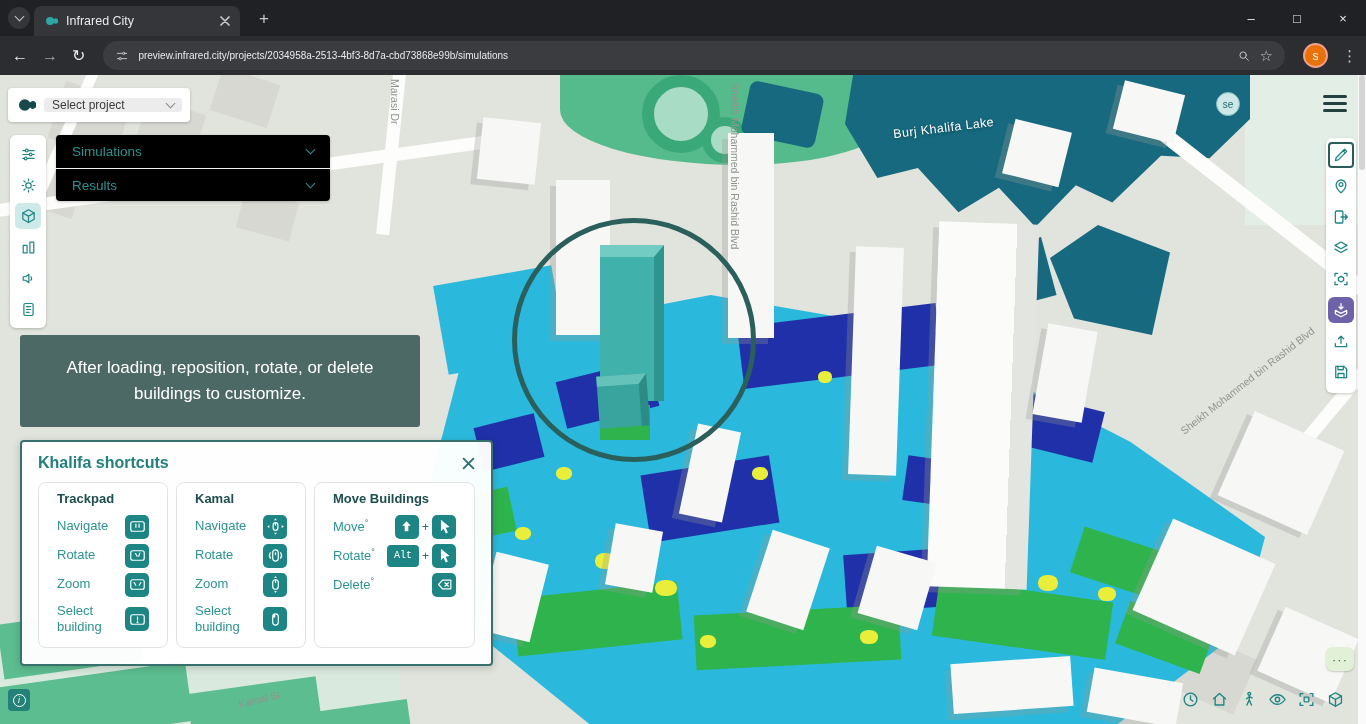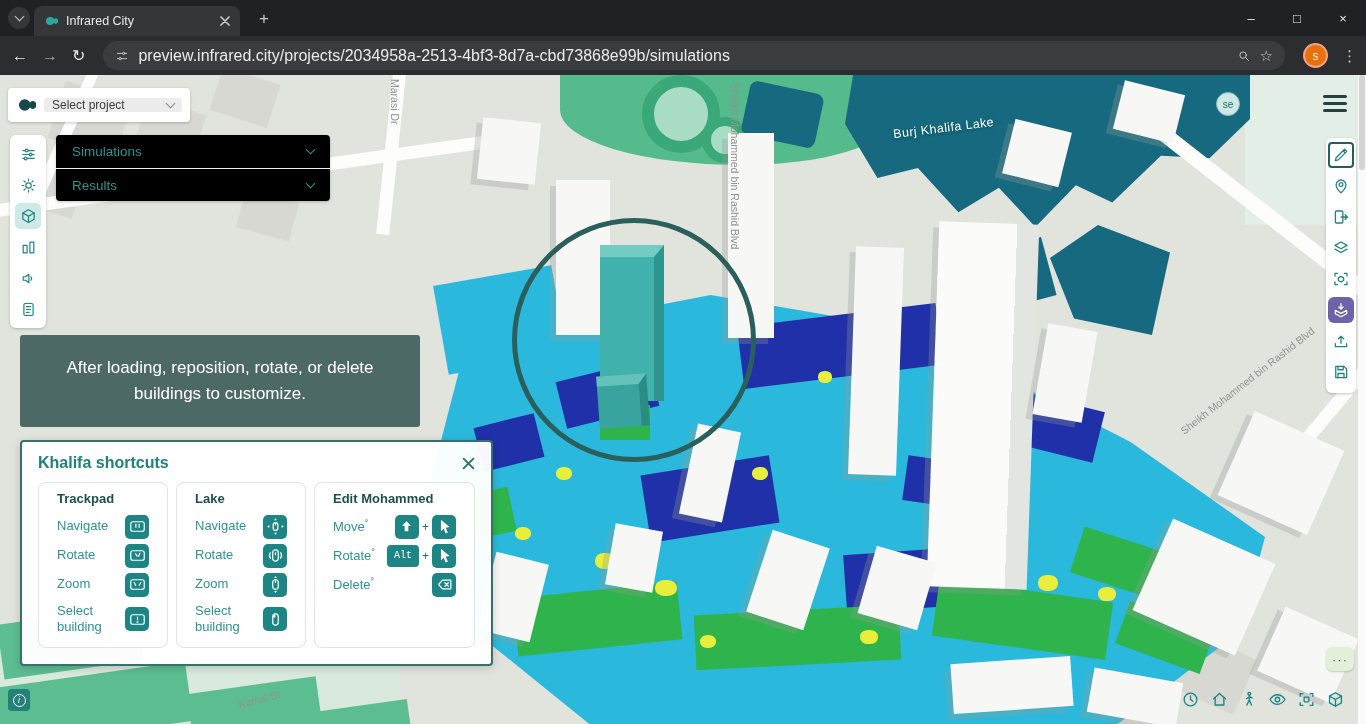--- a/index.html
+++ b/index.html
@@ -16,21 +16,21 @@
   .tab{position:absolute;left:34px;top:6px;width:206px;height:30px;background:#35363a;border-radius:8px 8px 0 0;display:flex;align-items:center;padding:0 10px;gap:8px}
   .tab-title{color:#e8eaed;font-size:12.5px;flex:1}
   .tab-close{color:#c7c9cc;display:flex}
   .newtab{position:absolute;left:252px;top:7px;width:24px;height:24px;color:#c7c9cc;font-size:17px;display:flex;align-items:center;justify-content:center}
   .wincontrols{position:absolute;right:0;top:0;height:36px;display:flex}
   .wincontrols span{width:46px;display:flex;align-items:center;justify-content:center;color:#e8eaed;font-size:13px}
   .navbar{position:absolute;left:0;top:36px;width:100%;height:39px;background:#2c2d30;display:flex;align-items:center;padding:0 12px;gap:14px}
   .nav-ic{color:#e8eaed;font-size:16px;line-height:1}
   .nav-ic.fwd{color:#9da1a6}
   .omnibox{flex:1;height:29px;background:#3b3c40;border-radius:15px;display:flex;align-items:center;padding:0 12px;gap:9px;margin:0 4px}
-  .url{flex:1;color:#e8eaed;font-size:16px;white-space:nowrap;overflow:hidden}
+  .url{flex:1;color:#e8eaed;font-size:10px;white-space:nowrap;overflow:hidden}
   .ob-ic{color:#c0c3c7;display:flex}
   .star{color:#c0c3c7;font-size:15px}
   .b-avatar{width:25px;height:25px;border-radius:50%;background:#e8710a;border:2px solid #f0a08e;color:#fff;font-size:12px;display:flex;align-items:center;justify-content:center;flex:none}
   .kebab{color:#c7c9cc;font-size:15px;width:12px;text-align:center}
 
   
   .app{position:absolute;left:0;top:75px;width:1366px;height:649px;background:var(--base,#e1e3dd);overflow:hidden}
   .bld{position:absolute;background:#f7f8f5;box-shadow:-6px 6px 0 rgba(150,155,148,.30);z-index:2}
   .gblock{position:absolute;background:#d7d8d2}
   .road{position:absolute;background:#fdfdfc}
@@ -357,21 +357,21 @@
             <span class="key">
                 <svg viewBox="0 0 24 24">
                   <rect x="3.5" y="6" width="17" height="12" rx="2.5"></rect>
                   <path d="M12 9v3.5"></path>
                   <circle class="fillw" cx="12" cy="15.5" r="1.2"></circle>
                 </svg>
               </span>
             </div>
         </div>
         <div class="col c2">
-          <div class="col-title">Lake</div>
+          <div class="col-title">Kamal</div>
           <div class="srow">
               <span class="lbl">Navigate</span>
             <span class="key">
                 <svg viewBox="0 0 24 24">
                   <rect x="9" y="7" width="6" height="10" rx="3"></rect>
                   <path d="M12 7v3"></path>
                   <path class="fillw" d="M12 1.5l1.8 2.7h-3.6zM12 22.5l-1.8-2.7h3.6zM1.5 12l2.7-1.8v3.6zM22.5 12l-2.7-1.8v3.6z"></path>
                 </svg>
               </span>
             </div>
@@ -399,21 +399,21 @@
               <span class="lbl">Select building</span>
             <span class="key">
                 <svg viewBox="0 0 24 24">
                   <rect x="8.5" y="5" width="7" height="14" rx="3.5"></rect>
                   <rect class="fillw" x="8.8" y="5.3" width="3" height="4.5" rx="1.5"></rect>
                 </svg>
               </span>
             </div>
         </div>
         <div class="col c3">
-          <div class="col-title">Edit Mohammed</div>
+          <div class="col-title">Move Buildings</div>
           <div class="srow">
             <span class="lbl"><span>Move</span><sup>°</sup></span>
             <span class="keys">
               <span class="key">
                   <svg viewBox="0 0 24 24">
                     <path class="fillw" d="M12 5.5l5.5 5.5h-3.2v7h-4.6v-7H6.5z"></path>
                   </svg>
                 </span>
               <span class="plus">+</span>
               <span class="key">

